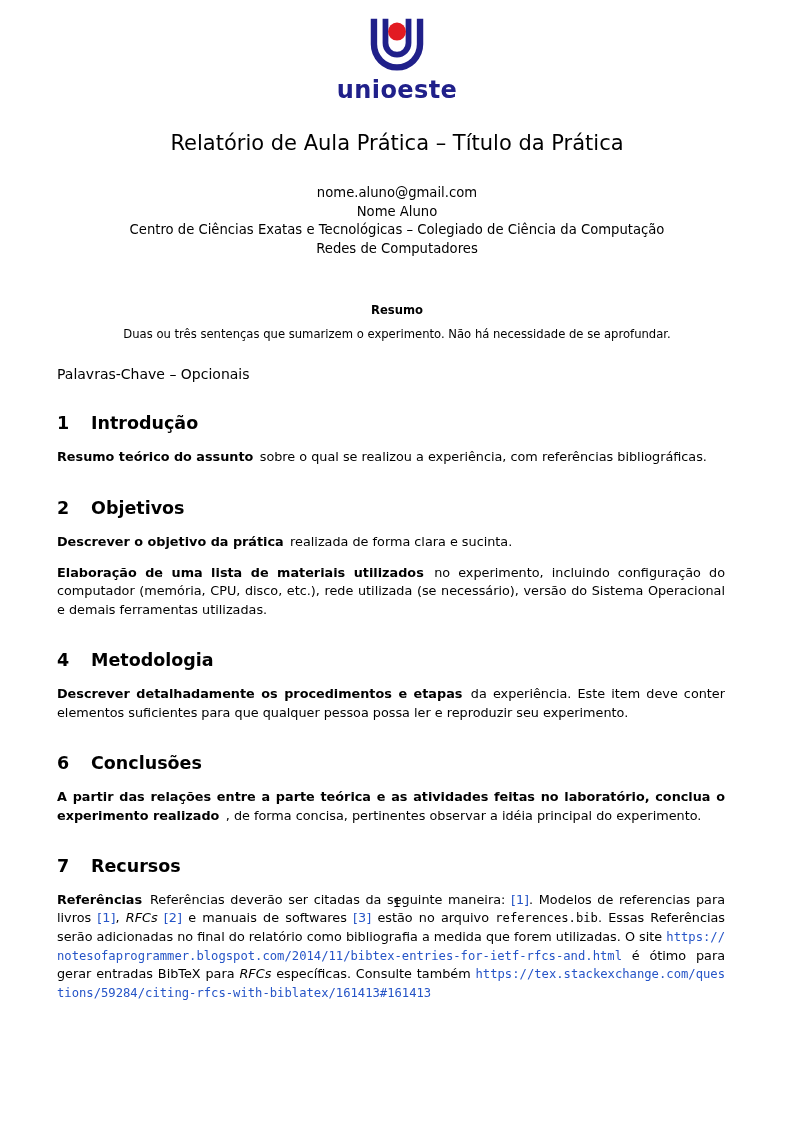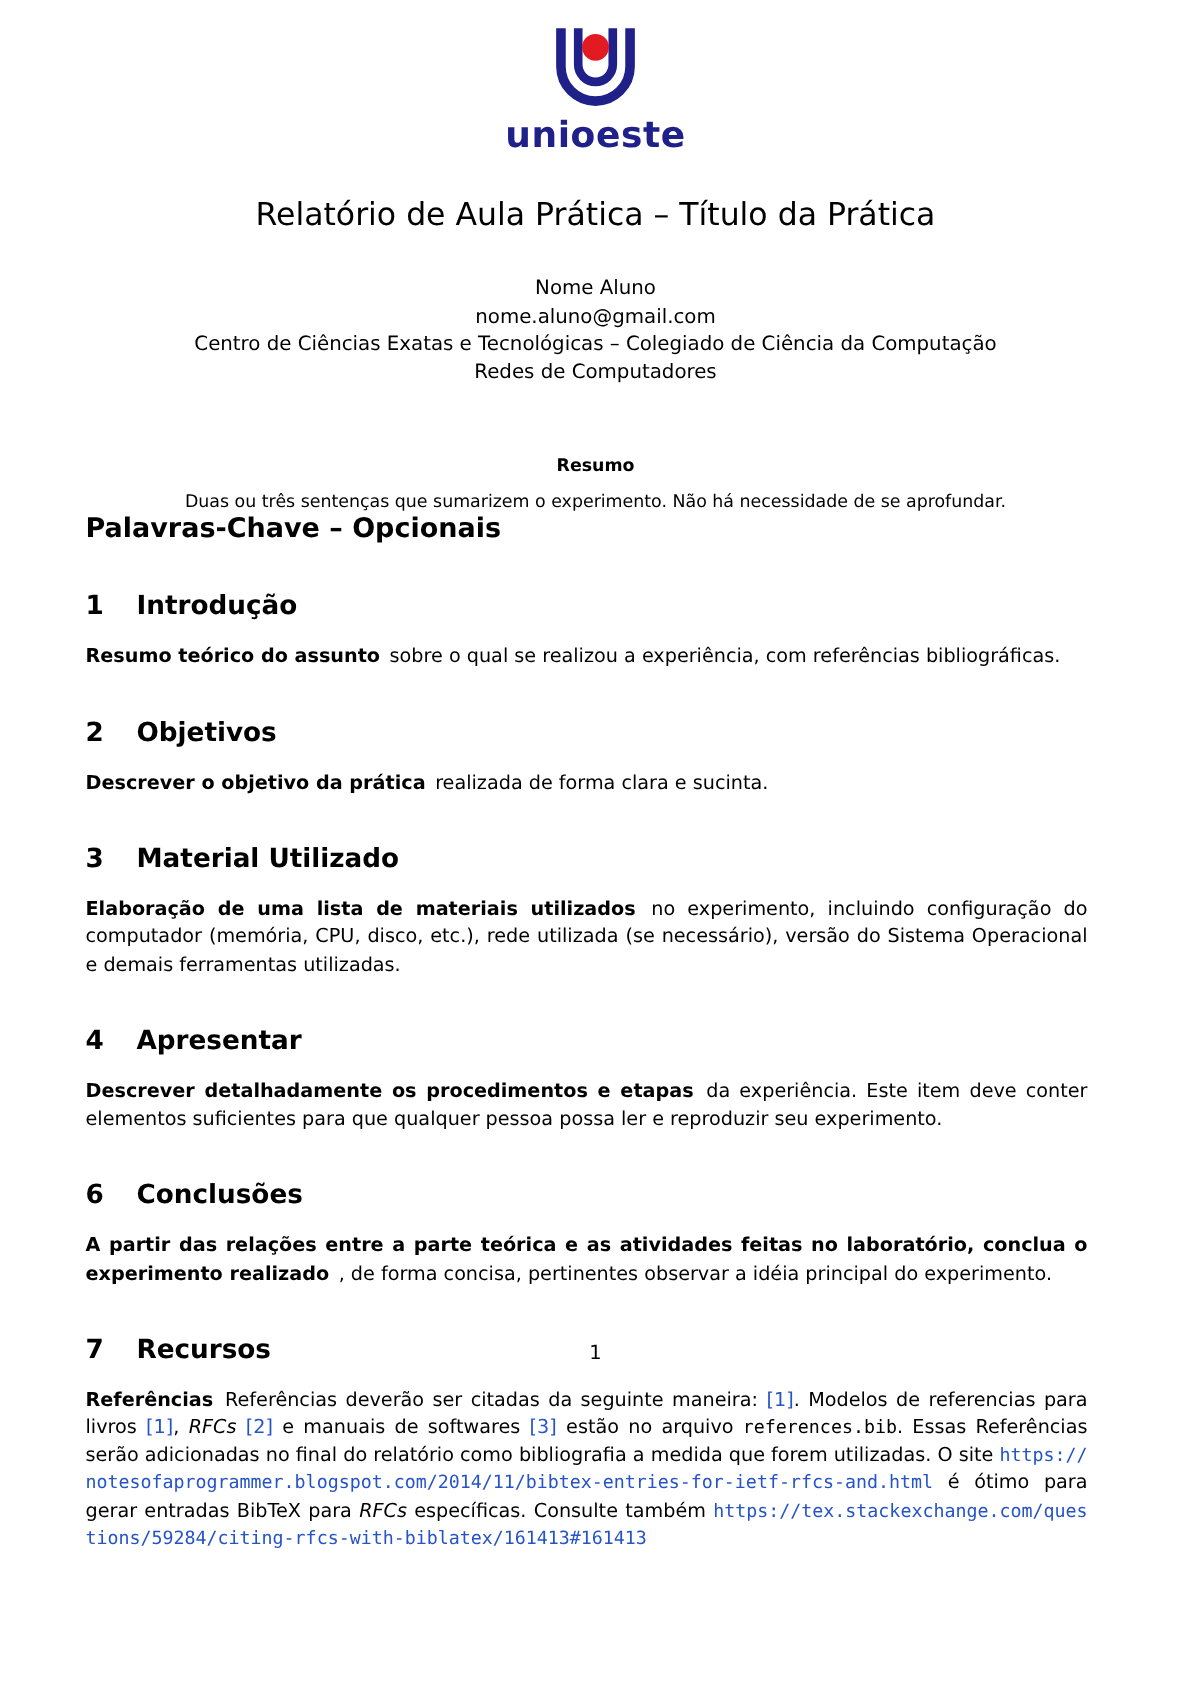--- a/index.html
+++ b/index.html
@@ -50,22 +50,23 @@
     font-size:11.6px;
     margin-top:44px;
   }
   .abstract-body{
     text-align:center;
     font-size:11.6px;
     margin:9px 46px 0 46px;
     line-height:1.4;
   }
   .keywords{
-    font-weight:bold;
-    font-size:18px;
+    font-weight:normal;
+    font-size:14px;
+    margin-top:24px;
   }
   .sec-heading{
     font-size:17.5px;
     font-weight:bold;
     margin:31px 0 15px 0;
   }
   .sec-num{display:inline-block;min-width:34px;}
   .body-par{
     font-size:12.8px;
     line-height:1.44;
@@ -100,46 +101,45 @@
       <path d="M14 4 V44 A36 36 0 0 0 86 44 V4" fill="none" stroke="#20208a" stroke-width="10"></path>
       <path d="M32 4 V42 A18 18 0 0 0 68 42 V4" fill="none" stroke="#20208a" stroke-width="9"></path>
       <circle cx="50" cy="24" r="14" fill="#e21b22"></circle>
     </svg>
     <div class="wordmark">unioeste</div>
   </div>
 
   <h1 class="doc-title">Relatório de Aula Prática – Título da Prática</h1>
 
   <div class="author-block">
+    <div>nome.aluno@gmail.com</div>
     <div>Nome Aluno</div>
-    <div>nome.aluno@gmail.com</div>
     <div>Centro de Ciências Exatas e Tecnológicas – Colegiado de Ciência da Computação</div>
     <div>Redes de Computadores</div>
   </div>
 
   <div class="abstract-heading">Resumo</div>
   <div class="abstract-body">Duas ou três sentenças que sumarizem o experimento. Não há necessidade de se aprofundar.</div>
 
   <div class="keywords">Palavras-Chave – Opcionais</div>
 
   <div>
       <section>
         <h2 class="sec-heading"><span class="sec-num">1</span><span>Introdução</span></h2>
         <p class="body-par"><span class="run-bold">Resumo teórico do assunto</span><span class="run-plain"> sobre o qual se realizou a experiência, com referências bibliográficas.</span></p>
       </section>
       <section>
         <h2 class="sec-heading"><span class="sec-num">2</span><span>Objetivos</span></h2>
         <p class="body-par"><span class="run-bold">Descrever o objetivo da prática</span><span class="run-plain"> realizada de forma clara e sucinta.</span></p>
       </section>
       <section>
-        <h2 class="sec-heading"><span class="sec-num">3</span><span>Material Utilizado</span></h2>
         <p class="body-par"><span class="run-bold">Elaboração de uma lista de materiais utilizados</span><span class="run-plain"> no experimento, incluindo configuração do computador (memória, CPU, disco, etc.), rede utilizada (se necessário), versão do Sistema Operacional e demais ferramentas utilizadas.</span></p>
       </section>
       <section>
-        <h2 class="sec-heading"><span class="sec-num">4</span><span>Apresentar</span></h2>
+        <h2 class="sec-heading"><span class="sec-num">4</span><span>Metodologia</span></h2>
         <p class="body-par"><span class="run-bold">Descrever detalhadamente os procedimentos e etapas</span><span class="run-plain"> da experiência. Este item deve conter elementos suficientes para que qualquer pessoa possa ler e reproduzir seu experimento.</span></p>
       </section>
       <section>
         <h2 class="sec-heading"><span class="sec-num">6</span><span>Conclusões</span></h2>
         <p class="body-par"><span class="run-bold">A partir das relações entre a parte teórica e as atividades feitas no laboratório, conclua o experimento realizado</span><span class="run-plain"> , de forma concisa, pertinentes observar a idéia principal do experimento.</span></p>
       </section>
       <section>
         <h2 class="sec-heading"><span class="sec-num">7</span><span>Recursos</span></h2>
         <p class="body-par"><span class="run-bold">Referências</span><span class="run-plain"> Referências deverão ser citadas da seguinte maneira: </span><a href="#" class="run-cite">[1]</a><span class="run-plain">. Modelos de referencias para livros </span><a href="#" class="run-cite">[1]</a><span class="run-plain">, </span><span class="run-italic">RFCs</span><span class="run-plain"> </span><a href="#" class="run-cite">[2]</a><span class="run-plain"> e manuais de softwares </span><a href="#" class="run-cite">[3]</a><span class="run-plain"> estão no arquivo </span><span class="run-mono">references.bib</span><span class="run-plain">. Essas Referências serão adicionadas no final do relatório como bibliografia a medida que forem utilizadas. O site </span><a href="#" class="run-link">https://notesofaprogrammer.blogspot.com/2014/11/bibtex-entries-for-ietf-rfcs-and.html</a><span class="run-plain"> é ótimo para gerar entradas BibTeX para </span><span class="run-italic">RFCs</span><span class="run-plain"> específicas. Consulte também </span><a href="#" class="run-link">https://tex.stackexchange.com/questions/59284/citing-rfcs-with-biblatex/161413#161413</a></p>
       </section>

